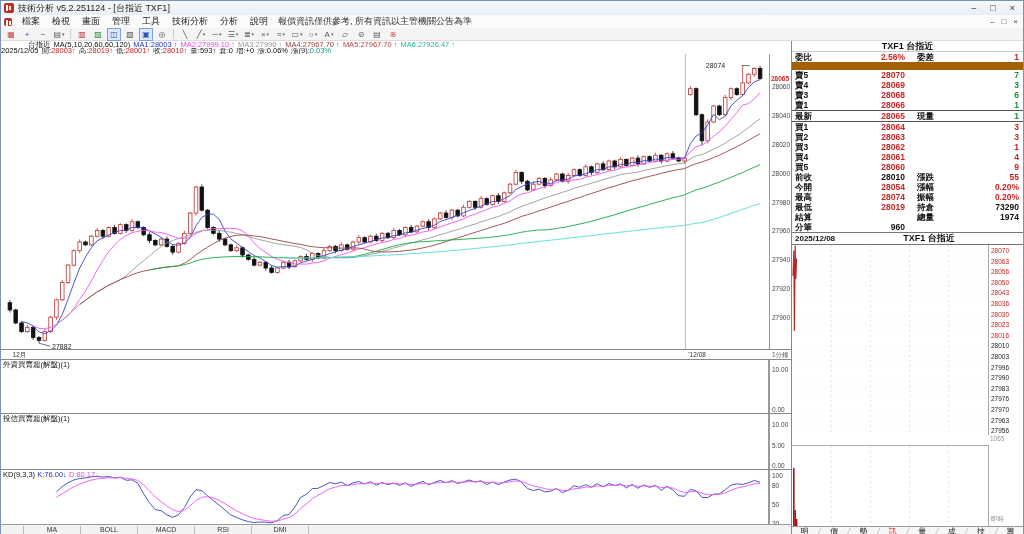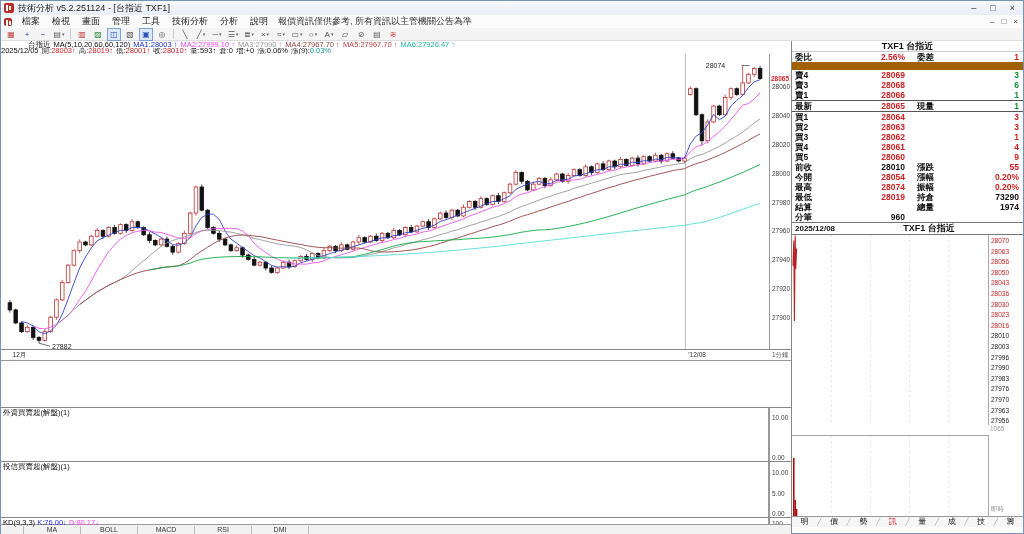--- a/index.html
+++ b/index.html
@@ -23,21 +23,21 @@
 .hdr1{position:absolute;left:0;top:40px;width:790px;height:7px;font-size:7.5px;line-height:7px;white-space:nowrap;overflow:hidden;background:#fff;padding-left:27px;}
 .hdr2{position:absolute;left:0;top:47px;width:790px;height:6px;font-size:7.5px;line-height:6.5px;white-space:nowrap;overflow:hidden;background:#fff;}
 .hseg{margin-right:3px;}
 .mainchart{position:absolute;left:0;top:53px;width:768px;height:295px;background:#fff;border-right:1px solid #999;}
 .paxis{position:absolute;left:769px;top:53px;width:21px;height:295px;background:#fff;font-size:6.5px;color:#444;}
 .paxis .tick{position:absolute;left:2px;}
 .paxis .cur{position:absolute;left:1px;color:#d22;font-weight:bold;}
 .xaxis{position:absolute;left:0;top:348px;width:790px;height:10px;background:#fff;border-top:1px solid #888;border-bottom:1px solid #999;font-size:6.5px;color:#333;}
 .xaxis .xl{position:absolute;top:1px;}
 .xaxis .tf{position:absolute;left:771px;top:1px;color:#555;}
-.subpanel{position:absolute;left:0;width:790px;background:#fff;border-top:1px solid #888;margin-top:48px;}
+.subpanel{position:absolute;left:0;width:790px;background:#fff;border-top:1px solid #888;}
 .subpanel .plabel{position:absolute;left:2px;top:1px;font-size:7.5px;line-height:8px;z-index:2;white-space:nowrap;}
 .subpanel .pax{position:absolute;left:771px;font-size:6.5px;color:#444;}
 .subpanel .plot{position:absolute;left:0;top:0;border-right:1px solid #999;}
 .tabstrip{position:absolute;left:0;top:523px;width:790px;height:9px;background:#f2f2f2;border-top:1px solid #999;display:flex;align-items:center;font-size:7px;color:#333;}
 .tabstrip .itab{width:56px;text-align:center;border-right:1px solid #bbb;height:8px;line-height:8px;}
 .tabstrip .lead{width:22px;border-right:1px solid #bbb;height:8px;}
 .splitter{position:absolute;left:790px;top:40px;width:1px;height:492px;background:#888;}
 .rpanel{position:absolute;left:791px;top:40px;width:231px;height:492px;background:#fff;font-size:8.5px;}
 .qtitle{height:10px;line-height:10px;text-align:center;font-weight:bold;color:#111;border-bottom:1px solid #ccc;font-size:9px;}
 .qrow{display:flex;height:10px;line-height:10px;font-weight:bold;}
@@ -515,20 +515,26 @@
   <div class="rpanel">
     <div class="qtitle">TXF1 台指近</div>
     <div id="quoteRows">
         <div class="qrow hd">
           <span class="ql">委比</span>
           <span class="qv r">2.56%</span>
           <span class="ql2">委差</span>
           <span class="qv2 r">1</span>
         </div>
         <div class="qrow ">
+          <span class="ql">賣5</span>
+          <span class="qv r">28070</span>
+          <span class="ql2"></span>
+          <span class="qv2 g">7</span>
+        </div>
+        <div class="qrow ">
           <span class="ql">賣4</span>
           <span class="qv r">28069</span>
           <span class="ql2"></span>
           <span class="qv2 g">3</span>
         </div>
         <div class="qrow ">
           <span class="ql">賣3</span>
           <span class="qv r">28068</span>
           <span class="ql2"></span>
           <span class="qv2 g">6</span>

